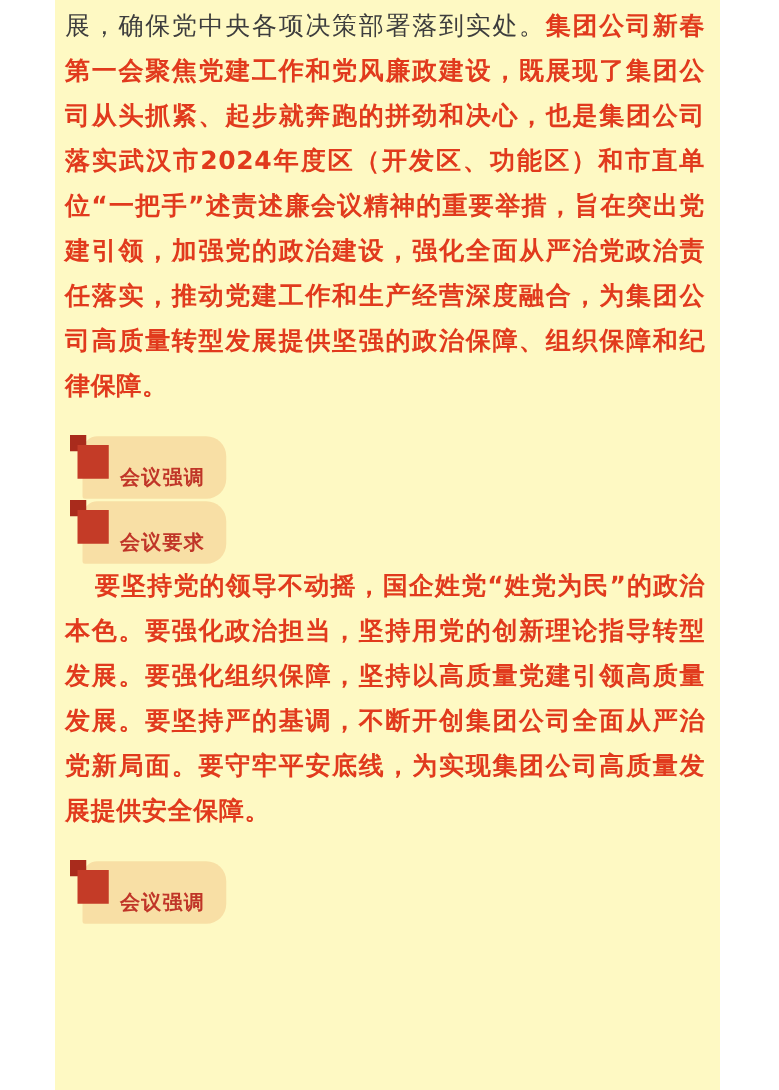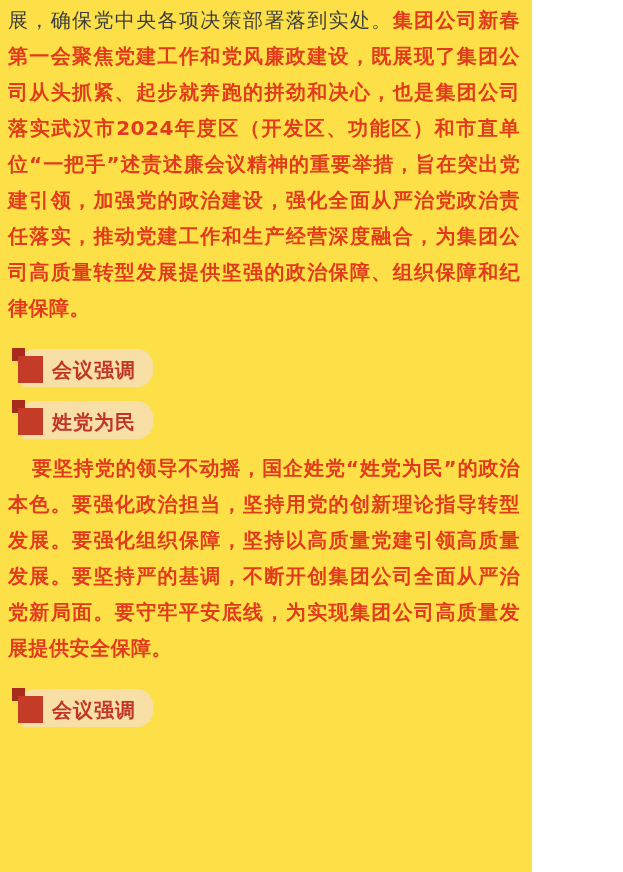--- a/index.html
+++ b/index.html
@@ -5,22 +5,23 @@
   html, body {
     margin: 0;
     padding: 0;
     background: #ffffff;
     font-family: "DejaVu Sans", sans-serif;
   }
   #page {
     position: relative;
     width: 532px;
     height: 872px;
-    background: #fde047;
+    background: #fef9c3;
     overflow: hidden;
+    margin-left: 44px;
   }
   article {
     padding: 2px 12px 0 8px;
   }
   p.para {
     margin: 0 0 20px 0;
     font-size: 20px;
     line-height: 36px;
     text-align: justify;
     text-justify: inter-ideograph;
@@ -39,24 +40,24 @@
     margin: 0 0 12px 4px;
   }
   .hpill {
     position: absolute;
     left: 10px;
     top: 3px;
     height: 34px;
     line-height: 34px;
     background: var(--pill, #f8dfa5);
     border-radius: 12px 16px 16px 2px;
-    padding: 4px 17px 0 30px;
+    padding: 16px 17px 0 30px;
     color: var(--heading, #c03528);
     font-weight: 700;
-    font-size: 20px;
+    font-size: 16px;
     letter-spacing: 1px;
     white-space: nowrap;
     z-index: 1;
     text-align: right;
   }
   .hicon {
     position: absolute;
     left: 0;
     top: 2px;
     width: 33px;
@@ -91,21 +92,21 @@
           <i class="sq-small"></i>
           <i class="sq-big"></i>
         </span>
         <span class="hpill"><span>会议强调</span></span>
       </div>
       <div class="heading">
         <span class="hicon">
           <i class="sq-small"></i>
           <i class="sq-big"></i>
         </span>
-        <span class="hpill"><span>姓党为民</span></span>
+        <span class="hpill"><span>会议要求</span></span>
       </div>
       <p class="para indent"><span class="run red-bold">要坚持党的领导不动摇，国企姓党“姓党为民”的政治本色。要强化政治担当，坚持用党的创新理论指导转型发展。要强化组织保障，坚持以高质量党建引领高质量发展。要坚持严的基调，不断开创集团公司全面从严治党新局面。要守牢平安底线，为实现集团公司高质量发展提供安全保障。</span></p>
       <div class="heading">
         <span class="hicon">
           <i class="sq-small"></i>
           <i class="sq-big"></i>
         </span>
         <span class="hpill"><span>会议强调</span></span>
       </div>
       <p class="para indent"></p>

